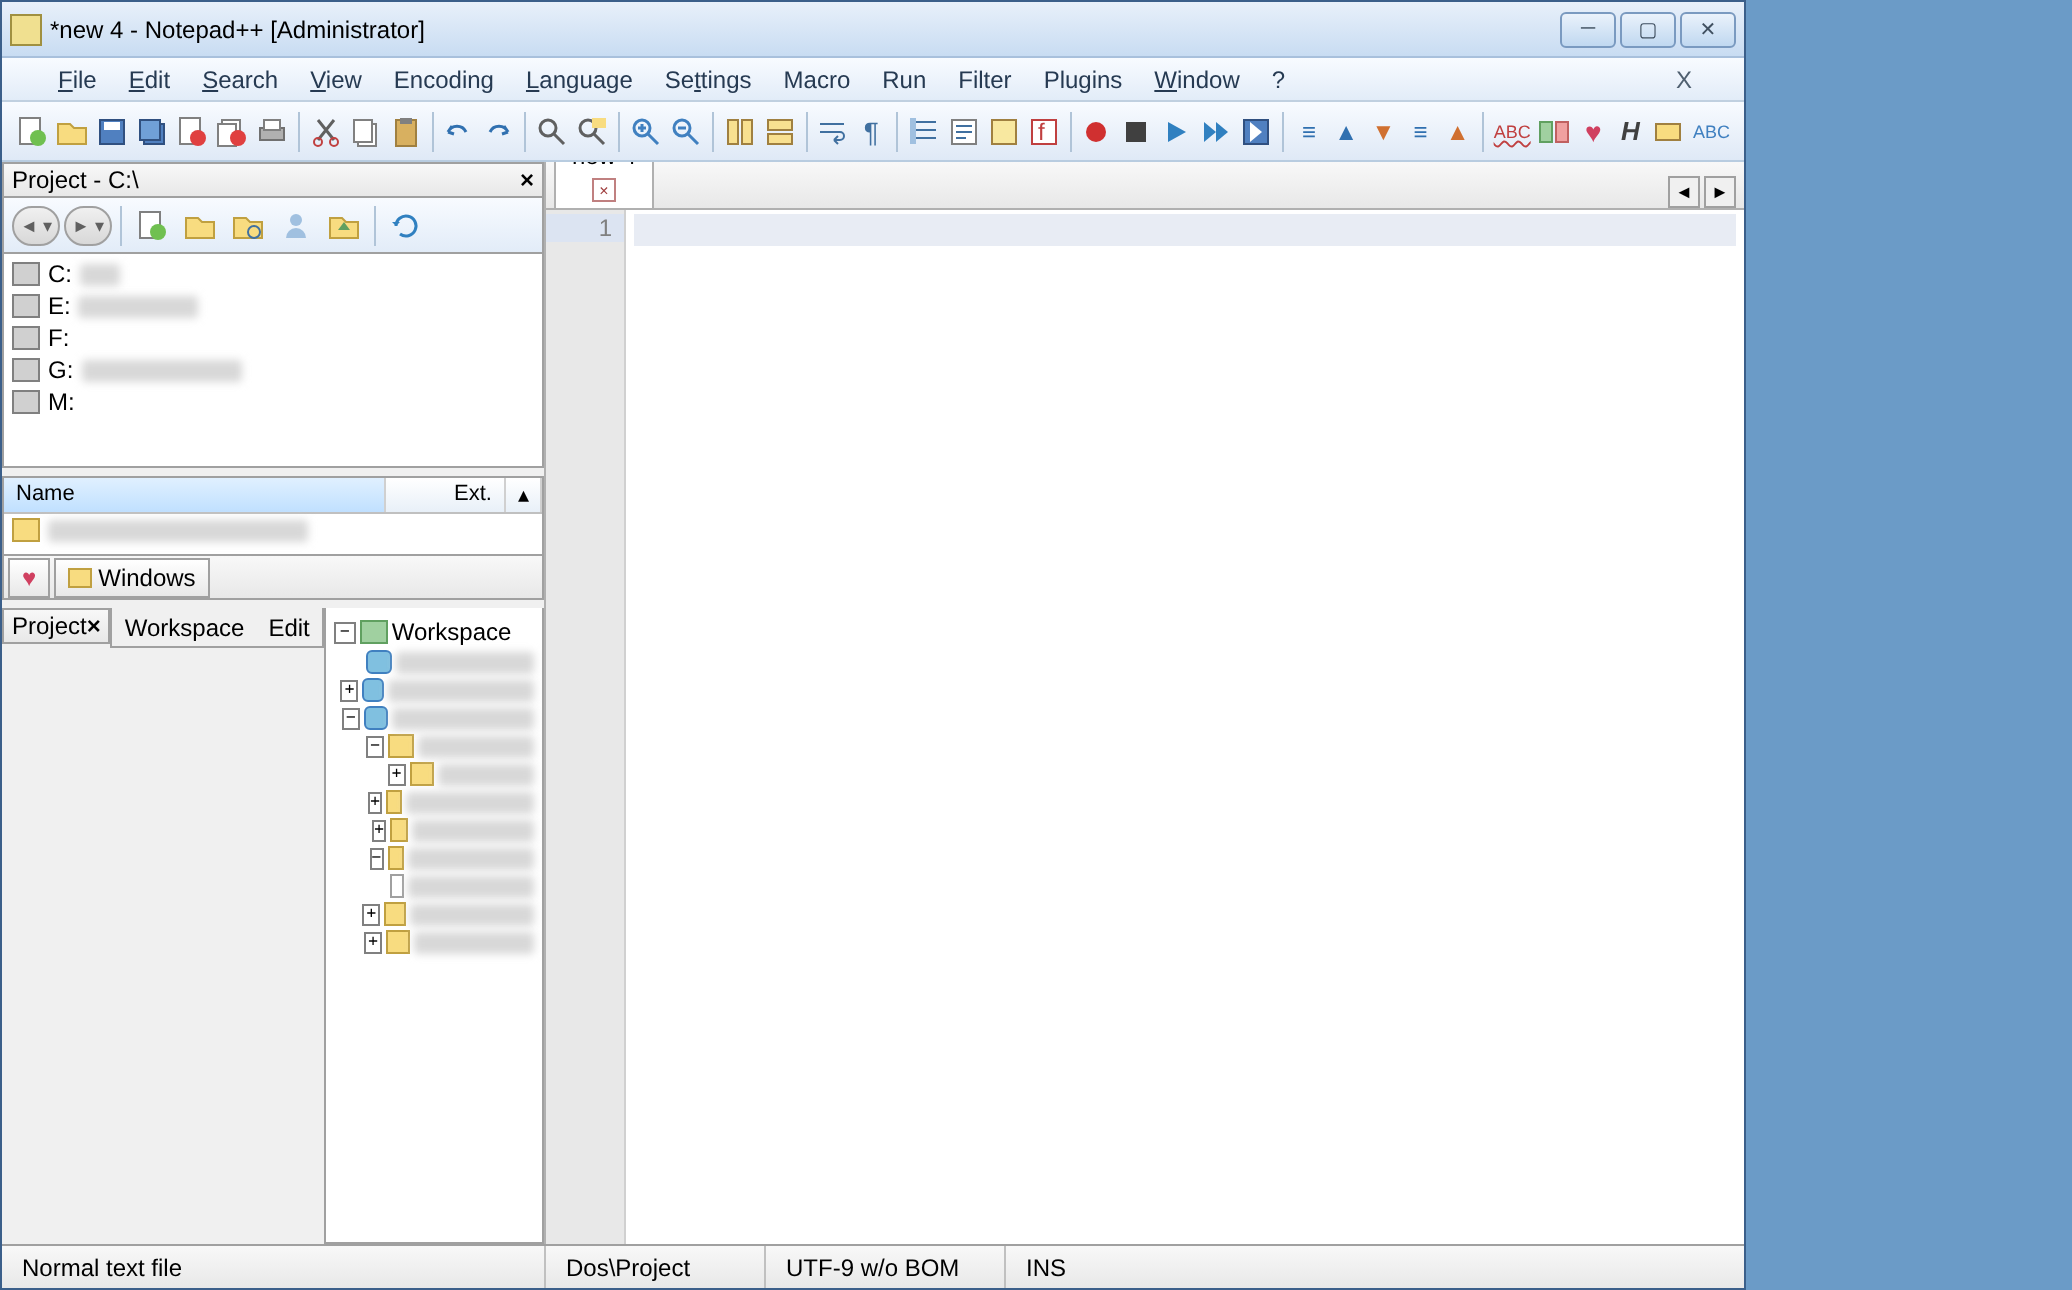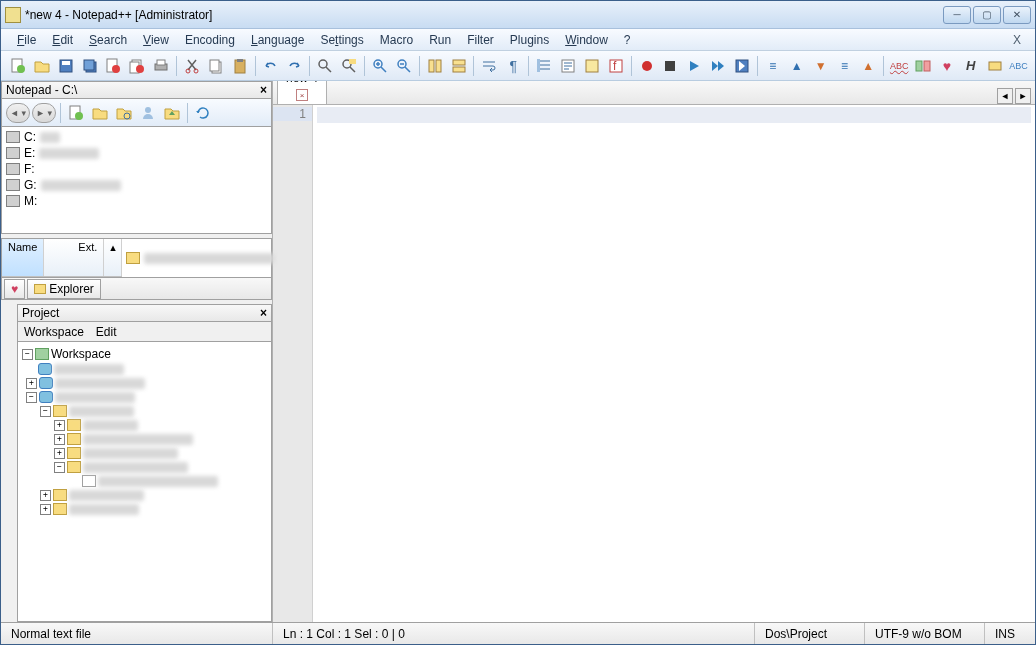--- a/index.html
+++ b/index.html
@@ -1,54 +1,54 @@
 <!DOCTYPE html>
 <html><head>
 <meta charset="utf-8">
 <style>
 * { box-sizing: border-box; margin: 0; padding: 0; font-family: "Segoe UI", Tahoma, sans-serif; font-size: 12px; }
 body { background: #6b9bc7; width: 1036px; height: 645px; overflow: hidden; }
-.window { position: absolute; top: 0; left: 0; width: 1036px; height: 645px; background: linear-gradient(to bottom, #d8e8f8 0%, #c5daf0 100%); border: 1px solid #3b5f8a; display: flex; flex-direction: column; }
+.window { position: absolute; top: 0; left: 0; width: 873px; height: 645px; background: linear-gradient(to bottom, #d8e8f8 0%, #c5daf0 100%); border: 1px solid #3b5f8a; display: flex; flex-direction: column; }
 .titlebar { height: 28px; background: linear-gradient(to bottom, #e8f0fa 0%, #c8dcf2 100%); display: flex; align-items: center; padding: 0 4px; border-bottom: 1px solid #a8c0dc; }
 .titlebar-icon { width: 16px; height: 16px; background: #f0e090; border: 1px solid #a09040; margin-right: 4px; }
 .titlebar-text { flex: 1; color: #000; }
 .win-buttons { display: flex; gap: 2px; }
 .win-btn { width: 28px; height: 18px; background: linear-gradient(to bottom, #eaf2fb, #c0d8f0); border: 1px solid #7a9ac0; border-radius: 3px; display: flex; align-items: center; justify-content: center; font-size: 10px; color: #405060; cursor: pointer; }
-.menubar { height: 22px; background: linear-gradient(to bottom, #f8fbff, #e2ecf8); display: flex; align-items: center; padding: 0 8px; border-bottom: 1px solid #c0d0e0; }
+.menubar { height: 22px; background: linear-gradient(to bottom, #f8fbff, #e2ecf8); display: flex; align-items: center; padding: 0 20px; border-bottom: 1px solid #c0d0e0; }
 .menu-item { padding: 2px 8px; color: #263a52; cursor: pointer; }
 .menu-item u { text-decoration: underline; }
 .menu-close { margin-left: auto; padding: 0 6px; color: #506070; cursor: pointer; }
 .toolbar { height: 30px; background: linear-gradient(to bottom, #f8fbff, #dfe9f6); display: flex; align-items: center; padding: 0 6px; border-bottom: 1px solid #b8cce0; gap: 2px; }
 .tool-btn { width: 22px; height: 22px; display: flex; align-items: center; justify-content: center; cursor: pointer; border: 1px solid transparent; border-radius: 2px; }
 .tool-sep { width: 1px; height: 20px; background: #b0c4d8; margin: 0 2px; }
 .icon-sq { width: 16px; height: 16px; display: inline-block; }
 .content { flex: 1; display: flex; background: #f0f0f0; overflow: hidden; }
 .left-panel { width: 272px; display: flex; flex-direction: column; border-right: 1px solid #b0b0b0; }
 .panel-header { height: 18px; background: linear-gradient(to bottom, #f8f8f8, #e8e8e8); border: 1px solid #a0a0a0; display: flex; align-items: center; padding: 0 4px; font-size: 11px; }
 .panel-close { margin-left: auto; cursor: pointer; font-weight: bold; }
 .explorer-toolbar { height: 28px; background: linear-gradient(to bottom, #f8fbff, #e2ecf8); border: 1px solid #a0a0a0; border-top: none; display: flex; align-items: center; padding: 0 4px; gap: 2px; }
 .nav-btn { width: 24px; height: 20px; background: linear-gradient(to bottom, #f0f0f0, #d8d8d8); border: 1px solid #a0a0a0; border-radius: 10px; display: flex; align-items: center; justify-content: center; font-size: 9px; color: #606060; cursor: pointer; }
 .drive-list { height: 107px; background: #fff; border: 1px solid #a0a0a0; border-top: none; overflow: auto; padding: 2px; }
 .drive-item { display: flex; align-items: center; gap: 4px; padding: 1px 2px; font-size: 11px; }
 .drive-icon { width: 14px; height: 12px; background: #d0d0d0; border: 1px solid #808080; }
 .blurred { background: #d8d8d8; color: transparent; border-radius: 2px; padding: 0 8px; height: 11px; display: inline-block; filter: blur(2px); }
-.file-list { height: 40px; background: #fff; border: 1px solid #a0a0a0; display: flex; margin-top: 4px; }
+.file-list { height: 40px; background: #fff; border: 1px solid #a0a0a0; display: flex; flex-direction: column; margin-top: 4px; }
 .file-header { display: flex; background: linear-gradient(to bottom, #fff, #e8f0f8); border-bottom: 1px solid #c0c0c0; }
 .file-col { padding: 2px 6px; font-size: 11px; border-right: 1px solid #d0d0d0; }
 .file-col.name { flex: 1; background: linear-gradient(to bottom, #e0f0ff, #c0e0ff); }
 .file-col.ext { width: 60px; padding-left: 34px; }
 .file-row { display: flex; align-items: center; padding: 2px 4px; font-size: 11px; gap: 4px; }
 .folder-icon { width: 14px; height: 12px; background: #f8dc80; border: 1px solid #c0a040; }
 .filter-row { height: 20px; background: #f0f0f0; border: 1px solid #a0a0a0; border-top: none; display: flex; align-items: center; padding: 0 4px; font-size: 11px; gap: 4px; }
 .filter-badge { background: #3090d0; color: #fff; padding: 0 4px; font-size: 10px; }
 .filter-arrow { margin-left: auto; }
 .bottom-tabs { height: 22px; background: linear-gradient(to bottom, #f8f8f8, #e8e8e8); border: 1px solid #a0a0a0; border-top: none; display: flex; align-items: center; padding: 2px; gap: 2px; }
 .tab-btn { padding: 2px 6px; border: 1px solid #a0a0a0; background: linear-gradient(to bottom, #fff, #e8e8e8); font-size: 11px; display: flex; align-items: center; gap: 3px; cursor: pointer; }
 .heart-icon { color: #d04060; }
-.project-panel { flex: 1; display: flex; flex-direction: column; margin-top: 4px; padding-left: 16px; }
+.project-panel { flex: 1; display: flex; margin-top: 4px; }
 .project-menubar { height: 20px; background: #f0f0f0; border: 1px solid #a0a0a0; border-top: none; display: flex; align-items: center; padding: 0 6px; gap: 12px; font-size: 11px; }
 .project-tree { flex: 1; background: #fff; border: 1px solid #a0a0a0; border-top: none; overflow: auto; padding: 4px; position: relative; }
 .tree-node { display: flex; align-items: center; gap: 2px; padding: 1px 0; font-size: 11px; }
 .tree-exp { width: 11px; height: 11px; border: 1px solid #808080; background: #fff; display: flex; align-items: center; justify-content: center; font-size: 8px; line-height: 1; cursor: pointer; font-family: monospace; }
 .tree-icon { width: 14px; height: 12px; display: inline-block; }
 .ws-icon { background: #a0d0a0; border: 1px solid #60a060; }
 .proj-icon { background: #80c0e0; border: 1px solid #4080c0; border-radius: 3px; }
 .fold-icon { background: #f8dc80; border: 1px solid #c0a040; }
 .file-icon-t { background: #fff; border: 1px solid #a0a0a0; }
 .tree-indent { display: inline-block; }
@@ -313,21 +313,21 @@
         </svg>
       </div>
     <div class="tool-btn">
         <span style="font-size:9px;color:#4080c0">ABC</span>
       </div>
   </div>
 
   <div class="content">
     <div class="left-panel">
       <div class="panel-header">
-        <span>Notepad - C:\</span>
+        <span>Project - C:\</span>
         <span class="panel-close">×</span>
       </div>
       <div class="explorer-toolbar">
         <div class="nav-btn">◄ ▾</div>
         <div class="nav-btn">► ▾</div>
         <div class="tool-sep"></div>
         <div class="tool-btn">
             <svg class="icon-sq">
               <rect x="2" y="1" width="10" height="13" fill="#fff" stroke="#808080"></rect>
               <circle cx="11" cy="11" r="4" fill="#70c050"></circle>
@@ -399,21 +399,21 @@
             <span class="folder-icon"></span>
             <span class="blurred" style="width:130px"></span>
           </div>
       </div>
       <div class="bottom-tabs">
         <div class="tab-btn">
             <span class="heart-icon">♥</span>
           </div>
         <div class="tab-btn">
             <span class="folder-icon" style="width:12px;height:10px"></span>
-            <span>Explorer</span>
+            <span>Windows</span>
           </div>
       </div>
 
       <div class="project-panel">
         <div class="panel-header">
           <span>Project</span>
           <span class="panel-close">×</span>
         </div>
         <div class="project-menubar">
           <span>Workspace</span>
@@ -511,18 +511,17 @@
           </div>
         <div class="edit-area">
             <div class="cur-line"></div>
           </div>
       </div>
     </div>
   </div>
 
   <div class="statusbar">
     <div class="status-cell" style="width:272px">Normal text file</div>
-    <div class="status-cell wide">Ln : 1    Col : 1    Sel : 0 | 0</div>
     <div class="status-cell" style="width:110px">Dos\Project</div>
     <div class="status-cell" style="width:120px">UTF-9 w/o BOM</div>
     <div class="status-cell" style="width:50px;border-right:none">INS</div>
   </div>
 </div>
 
 </body></html>

